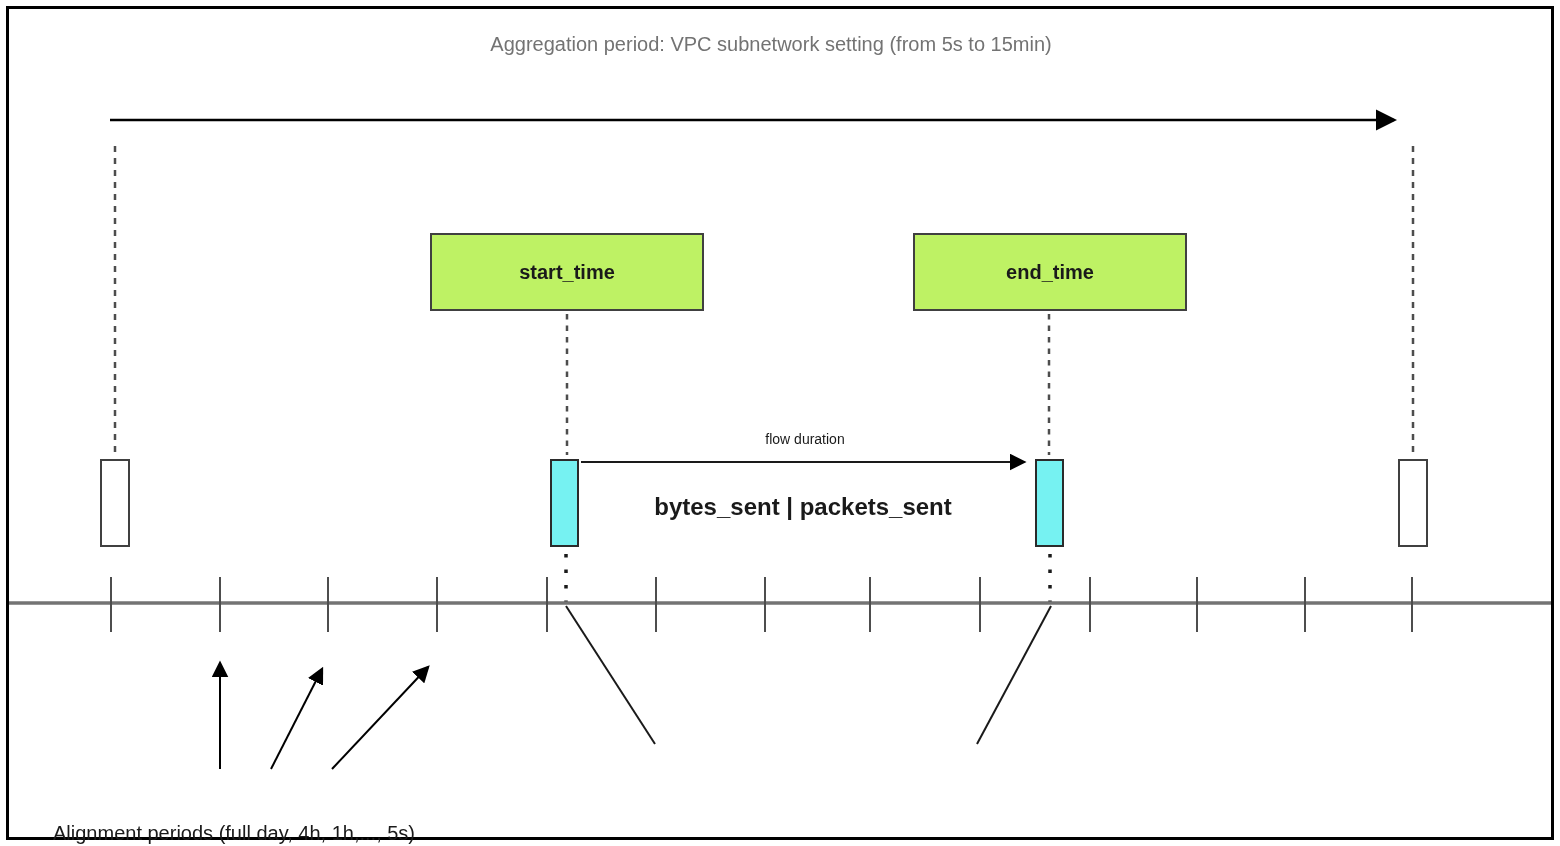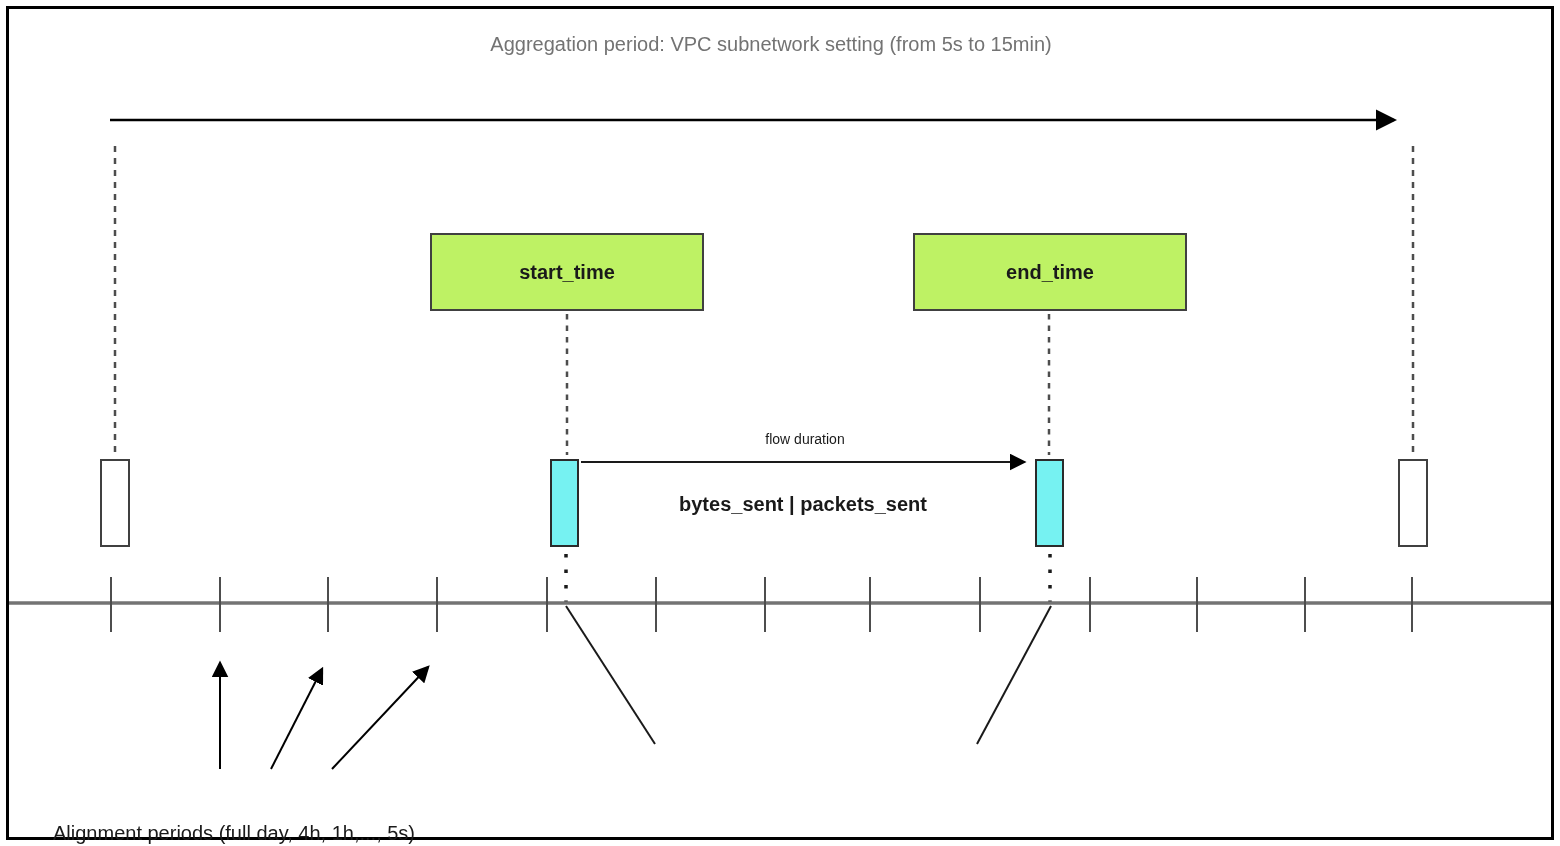--- a/index.html
+++ b/index.html
@@ -73,21 +73,21 @@
     transform: translateX(-50%);
     font-size: 14px;
     color: #1a1a1a;
     white-space: nowrap;
   }
   .metrics-label {
     position: absolute;
     top: 493px;
     left: 803px;
     transform: translateX(-50%);
-    font-size: 20px;
+    font-size: 24px;
     font-weight: bold;
     color: #1a1a1a;
     white-space: nowrap;
   }
   .alignment-label {
     position: absolute;
     top: 778px;
     left: 53px;
     font-size: 20px;
     color: #1a1a1a;

